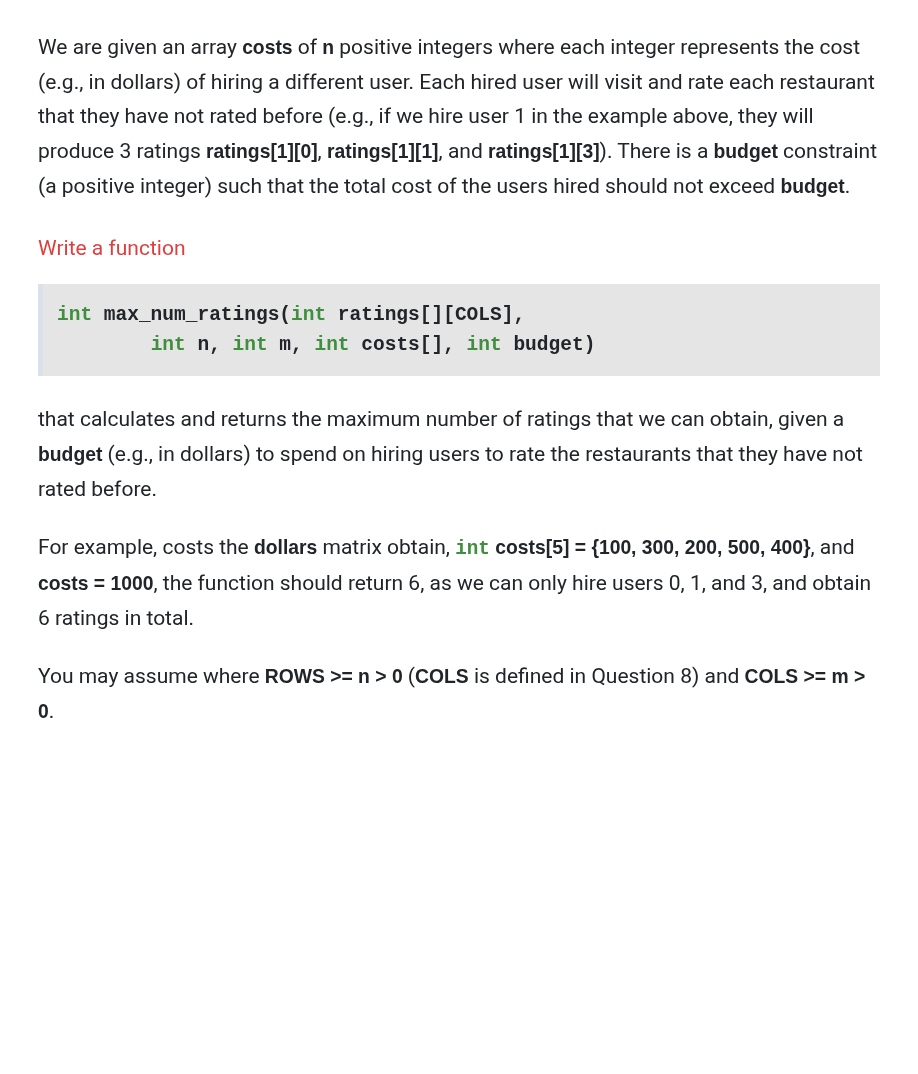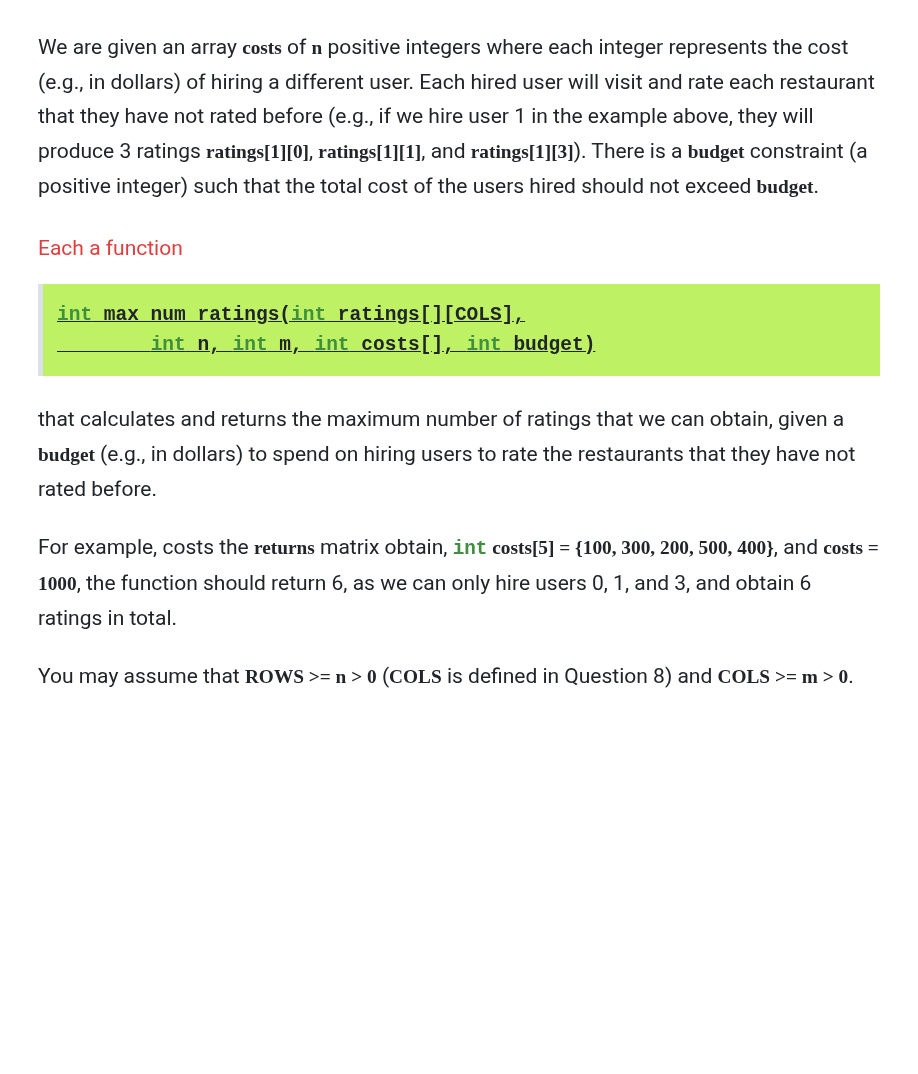--- a/index.html
+++ b/index.html
@@ -7,57 +7,56 @@
       font-family: -apple-system, BlinkMacSystemFont, "Segoe UI", Roboto, Helvetica, Arial, sans-serif;
       background: #ffffff;
       color: #212529;
       padding: 30px 38px 30px 38px;
       width: 918px;
       font-size: 21px;
       line-height: 1.65;
     }
     p { margin-bottom: 24px; }
     code {
-      font-family: Liberation Serif, serif;
+      font-family: Liberation Sans, sans-serif;
       font-size: 0.92em;
       font-weight: 600;
     }
     .em { }
     .red { color: #e03e3e; margin-top: 28px; margin-bottom: 18px; font-size: 21px; }
     pre.codeblock {
-      background: #bef264;
+      background: #e5e5e5;
       border-left: 5px solid #dbe1ea;
       padding: 16px 16px 16px 14px;
       margin-bottom: 26px;
       font-family: "SF Mono", ui-monospace, Menlo, Consolas, "Courier New", monospace;
       font-size: 19.5px;
       line-height: 1.55;
       font-weight: 600;
       white-space: pre;
       overflow: hidden;
-      text-decoration: underline;
     }
     .kw { color: #3f8f3f; font-weight: 600; }
     .inline-kw { color: #3f8f3f; font-weight: 600; font-family: "SF Mono", ui-monospace, Menlo, Consolas, "Courier New", monospace; font-size: 0.92em; }
   </style>
 </head>
 <body>
 
 <p>
   <span>We are given an array </span><code>costs</code><span> of </span><code>n</code><span> </span><span class="em">positive</span><span> integers where each integer represents the cost (e.g., in dollars) of hiring a different user. Each hired user will visit and rate each restaurant that they have not rated before (e.g., if we hire user 1 in the example above, they will produce 3 ratings </span><code>ratings[1][0]</code><span>, </span><code>ratings[1][1]</code><span>, and </span><code>ratings[1][3]</code><span>). There is a </span><code>budget</code><span> constraint (a positive integer) such that the total cost of the users hired should not exceed </span><code>budget</code><span>.</span>
 </p>
 
-<p class="red">Each a function</p>
+<p class="red">Write a function</p>
 
 <pre class="codeblock"><span class="kw">int</span><span> max_num_ratings(</span><span class="kw">int</span><span> ratings[][COLS],</span>
 <span>        </span><span class="kw">int</span><span> n, </span><span class="kw">int</span><span> m, </span><span class="kw">int</span><span> costs[], </span><span class="kw">int</span><span> budget)</span></pre>
 
 <p>
   <span>that calculates and returns the maximum number of ratings that we can obtain, given a </span><code>budget</code><span> (e.g., in dollars) to spend on hiring users to rate the restaurants that they have not rated before.</span>
 </p>
 
 <p>
-  <span>For example, costs the </span><code>returns</code><span> matrix obtain, </span><span class="inline-kw">int</span><code> costs[5] = {100, 300, 200, 500, 400}</code><span>, and </span><code>costs = 1000</code><span>, the function should return 6, as we can only hire users 0, 1, and 3, and obtain 6 ratings in total.</span>
+  <span>For example, costs the </span><code>dollars</code><span> matrix obtain, </span><span class="inline-kw">int</span><code> costs[5] = {100, 300, 200, 500, 400}</code><span>, and </span><code>costs = 1000</code><span>, the function should return 6, as we can only hire users 0, 1, and 3, and obtain 6 ratings in total.</span>
 </p>
 
 <p style="margin-bottom:0">
-  <span>You may assume that </span><code>ROWS &gt;= n &gt; 0</code><span> (</span><code>COLS</code><span> is defined in Question 8) and </span><code>COLS &gt;= m &gt; 0</code><span>.</span>
+  <span>You may assume where </span><code>ROWS &gt;= n &gt; 0</code><span> (</span><code>COLS</code><span> is defined in Question 8) and </span><code>COLS &gt;= m &gt; 0</code><span>.</span>
 </p>
 
 </body></html>

